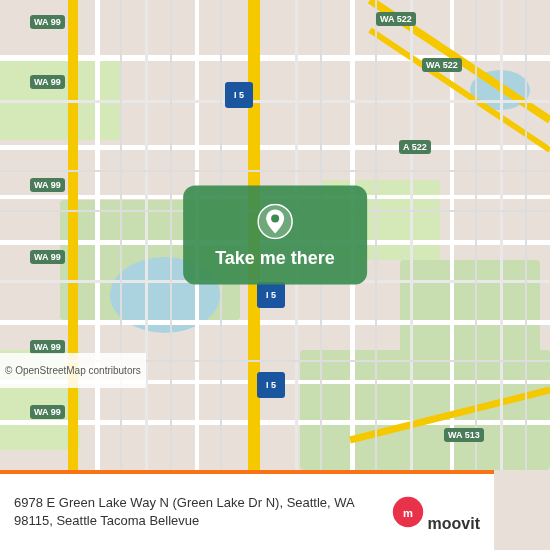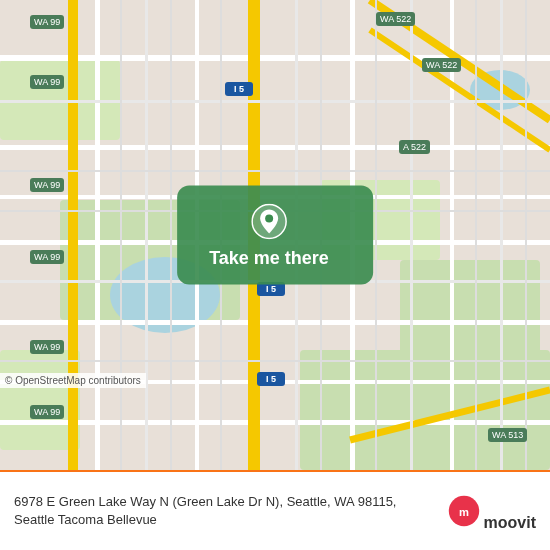--- a/index.html
+++ b/index.html
@@ -12,47 +12,47 @@
       overflow: hidden;
       background: #e8e0d8;
     }
 
     
     .shield {
       position: absolute;
       background: #4a7c59;
       color: white;
       font-size: 9px;
-      font-weight: normal;
+      font-weight: bold;
       padding: 2px 4px;
       border-radius: 3px;
       text-align: center;
       min-width: 28px;
     }
     .shield-blue {
       position: absolute;
       background: #1a56a0;
       color: white;
       font-size: 9px;
       font-weight: bold;
-      padding: 2px 4px;
+      padding: 8px 4px;
       border-radius: 3px;
       text-align: center;
       min-width: 28px;
     }
 
     
     .cta-overlay {
       position: absolute;
       top: 50%;
       left: 50%;
       transform: translate(-50%, -50%);
       background: rgba(60, 140, 80, 0.92);
       border-radius: 12px;
-      padding: 18px 44px 16px 32px;
+      padding: 18px 32px 16px 32px;
       display: flex;
       flex-direction: column;
       align-items: center;
       gap: 8px;
       cursor: pointer;
     }
 
     .pin-icon {
       width: 36px;
       height: 36px;
@@ -63,38 +63,38 @@
       font-size: 18px;
       font-weight: bold;
       white-space: nowrap;
     }
 
     
     .bottom-bar {
       position: absolute;
       bottom: 0;
       left: 0;
-      width: 550px;
+      width: 494px;
       height: 80px;
       background: white;
       display: flex;
       align-items: center;
       padding: 10px 14px;
       gap: 12px;
-      border-top: 2px solid #f97316;
+      border-top: 4px solid #f97316;
     }
 
     .osm-credit {
       position: absolute;
       bottom: 82px;
       left: 0;
       background: rgba(255,255,255,0.85);
       font-size: 10px;
       color: #555;
-      padding: 2px 5px;
+      padding: 12px 5px;
     }
 
     .address-text {
       flex: 1;
       font-size: 13px;
       color: #333;
       line-height: 1.4;
     }
 
     .moovit-logo {
@@ -184,21 +184,21 @@
   <div class="shield" style="top:405px;left:30px;">WA 99</div>
 
   <div class="shield" style="top:12px;left:376px;">WA 522</div>
   <div class="shield" style="top:58px;left:422px;">WA 522</div>
   <div class="shield" style="top:140px;left:388px;margin-left:11px;">A 522</div>
 
   <div class="shield-blue" style="top:82px;left:225px;">I 5</div>
   <div class="shield-blue" style="top:282px;left:257px;">I 5</div>
   <div class="shield-blue" style="top:372px;left:257px;">I 5</div>
 
-  <div class="shield" style="top:428px;left:444px;margin-left:44px;">WA 513</div>
+  <div class="shield" style="top:428px;left:444px;">WA 513</div>
 
   <div class="cta-overlay">
     <svg class="pin-icon" viewBox="0 0 36 36">
       <circle cx="18" cy="18" r="17" fill="rgba(255,255,255,0.2)" stroke="white" stroke-width="1.5"></circle>
       <path d="M18 6 C13 6 9 10 9 15 C9 21 18 30 18 30 C18 30 27 21 27 15 C27 10 23 6 18 6 Z" fill="white"></path>
       <circle cx="18" cy="15" r="4" fill="#3c8c50"></circle>
     </svg>
     <span class="cta-text">Take me there</span>
   </div>
 

